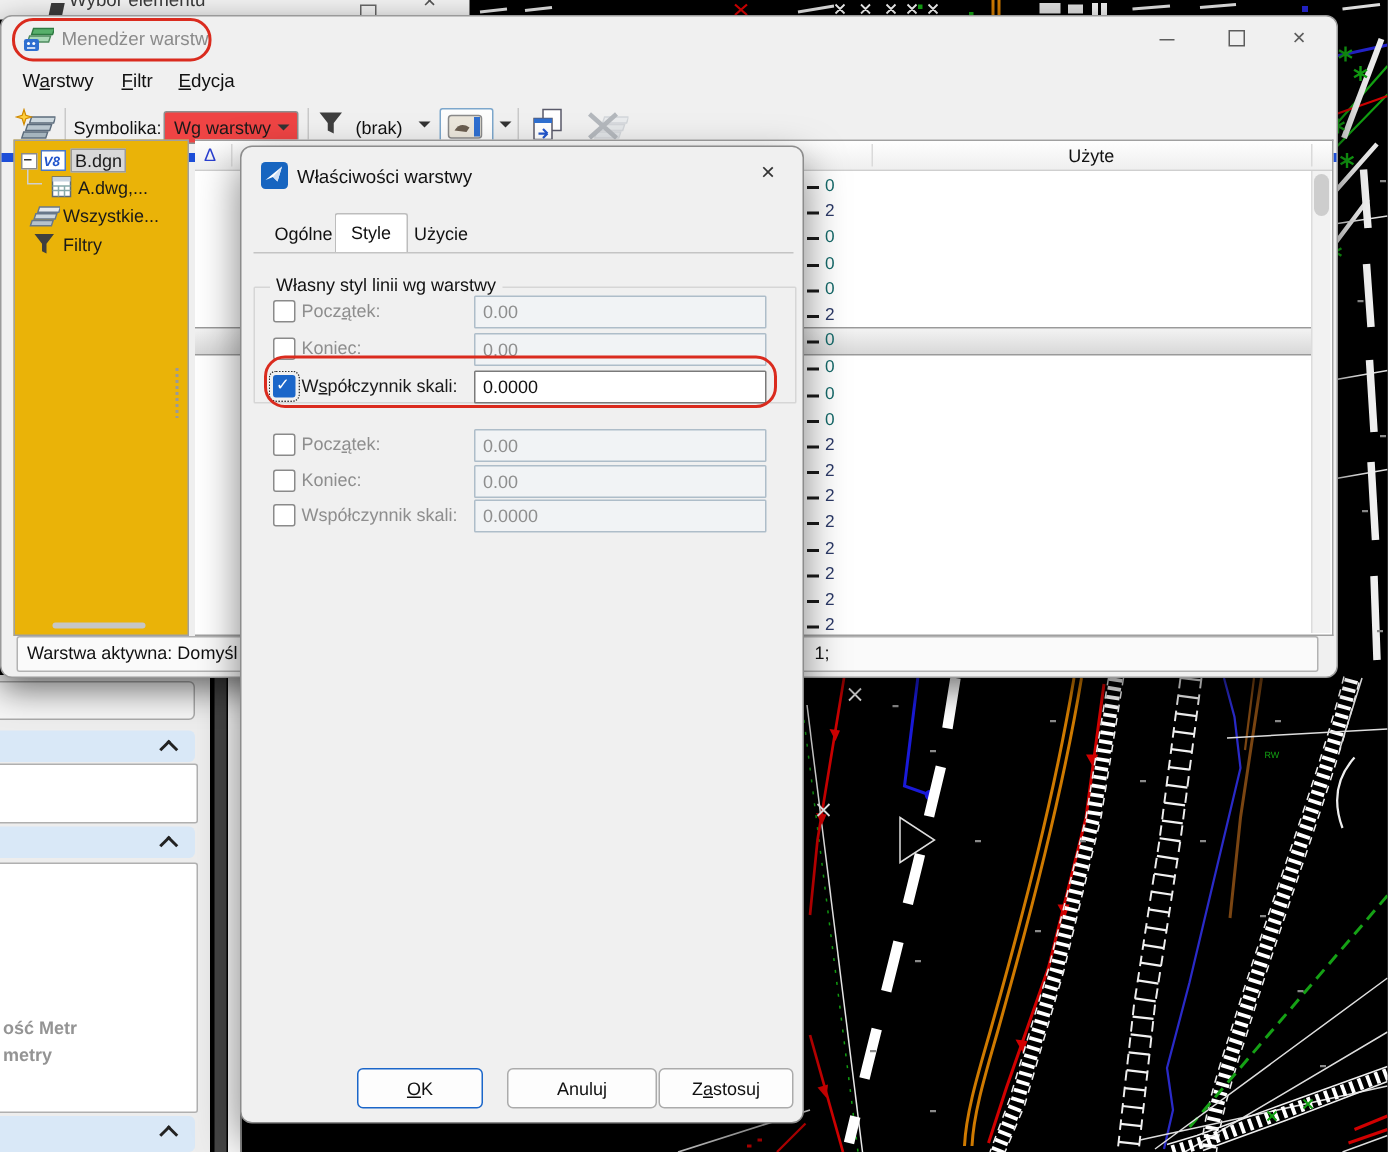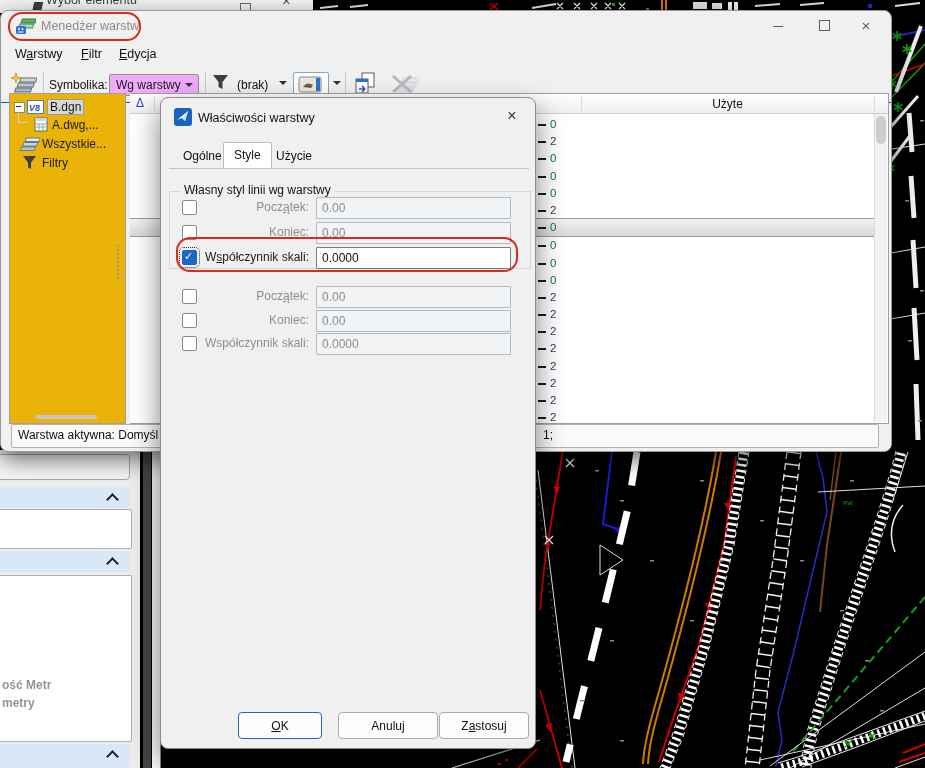--- a/index.html
+++ b/index.html
@@ -29,24 +29,24 @@
        border:1px solid #9a9a9a;border-radius:8px;box-shadow:0 8px 22px rgba(0,0,0,.55);z-index:3;}
   .titlebar{position:absolute;left:0;top:0;width:100%;height:30px;}
   .wtitle{position:absolute;left:40px;top:8px;color:var(--title_inactive);font-size:12.5px;}
   .wicon{position:absolute;left:13px;top:6px;}
   .wctl{position:absolute;top:0;height:30px;width:30px;text-align:center;color:#5d5d5d;}
   .wctl.min span{display:inline-block;width:10px;height:1px;background:#5d5d5d;margin-top:15px;}
   .wctl.max span{display:inline-block;width:9px;height:9px;border:1px solid #5d5d5d;margin-top:9px;}
   .wctl.cls{font-size:15px;line-height:30px;}
   .menubar{position:absolute;left:0;top:32px;height:24px;}
   .mitem{position:absolute;top:4px;font-size:12.5px;color:#111;}
-  .toolbar{position:absolute;left:0;top:57px;width:100%;height:34px;border-bottom:1px solid #1d4ed8;}
+  .toolbar{position:absolute;left:0;top:57px;width:100%;height:34px;border-bottom:6px solid #1d4ed8;}
   .tsep{position:absolute;top:4px;width:1px;height:24px;background:#c9c9c9;}
   .tlabel{position:absolute;top:10px;color:#111;}
-  .combo{position:absolute;top:6px;height:20px;background:#f0abfc;border:1px solid #8f8f8f;border-radius:2px;}
+  .combo{position:absolute;top:6px;height:20px;background:#ef4444;border:1px solid #8f8f8f;border-radius:2px;}
   .combo .cv{position:absolute;left:6px;top:3px;}
   .darr{position:absolute;width:0;height:0;border-left:4px solid transparent;border-right:4px solid transparent;border-top:4px solid #333;}
   .modebtn{position:absolute;left:292px;top:4px;width:34px;height:25px;background:#fdfdfd;border:1px solid #7da7cc;border-radius:2px;}
   
   .tree{position:absolute;left:8px;top:82px;width:115px;height:329px;background:#eab308;border:1px solid #a0a0a0;overflow:hidden;}
   .titem{position:absolute;left:0;height:18px;white-space:nowrap;}
   .titem .lbl{position:absolute;top:2px;}
   .titem .sellbl{background:#d8d8d8;border:1px solid #9a9a9a;padding:0 2px;top:1px;}
   .minusbox{position:absolute;left:4px;top:4px;width:9px;height:9px;border:1px solid #8a8a8a;background:#fff;}
   .minusbox i{position:absolute;left:1px;top:3px;width:5px;height:1px;background:#333;}
@@ -80,21 +80,21 @@
   .tabs{position:absolute;left:10px;top:44px;height:26px;}
   .tab{position:absolute;top:3px;height:22px;padding:0 10px;line-height:22px;color:#111;}
   .tab.active{top:0;height:25px;line-height:25px;background:#fff;border:1px solid #bdbdbd;border-bottom:none;border-radius:2px 2px 0 0;z-index:2;}
   .paneline{position:absolute;left:8px;top:70px;width:360px;height:1px;background:#c4c4c4;}
   .group{position:absolute;left:8px;width:360px;border:1px solid #d6d6d6;border-radius:1px;}
   .legend{position:absolute;left:10px;top:-9px;background:#f0f0f0;padding:0 4px;color:#111;white-space:nowrap;}
   .drow{position:absolute;left:0;width:374px;height:22px;}
   .cbox{position:absolute;left:21px;top:3px;width:13px;height:13px;background:#fff;border:1px solid #8a8a8a;border-radius:2px;}
   .cbox.checked{background:var(--accent);border-color:var(--accent);outline:1px dotted #333;outline-offset:2px;}
   .cbox.checked .tick{position:absolute;left:1px;top:-1px;color:#fff;font-size:11px;}
-  .dlabel{position:absolute;left:40px;top:3px;width:108px;text-align:right;}
+  .dlabel{position:absolute;left:40px;top:3px;width:108px;text-align:left;}
   .dlabel.dim{color:#8e8e8e;}
   .tinput{position:absolute;left:155px;top:0;width:188px;height:18px;border:1px solid #aebdc9;background:#f1f3f5;
           color:#8e8e8e;font-family:"Liberation Sans",sans-serif;font-size:12px;padding:1px 0 1px 5px;border-radius:1px;}
   .tinput.on{background:#fff;border:1px solid #7a7a7a;color:#111;}
   .btn{position:absolute;top:614px;height:27px;background:#fdfdfd;border:1px solid #ababab;border-radius:4px;
        font-family:"Liberation Sans",sans-serif;font-size:12px;color:#111;}
   .btn.default{border:1.5px solid var(--accent);}
   
   .oval{position:absolute;border:2.5px solid var(--annotation);border-radius:14px;z-index:9;pointer-events:none;}
   u{text-decoration:underline;}

